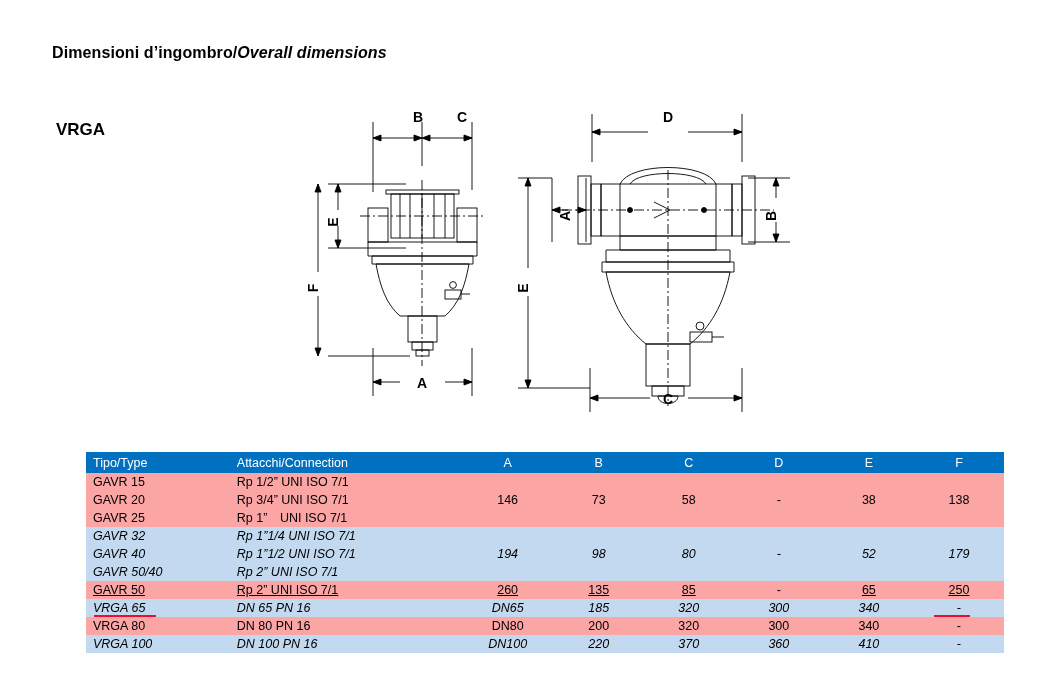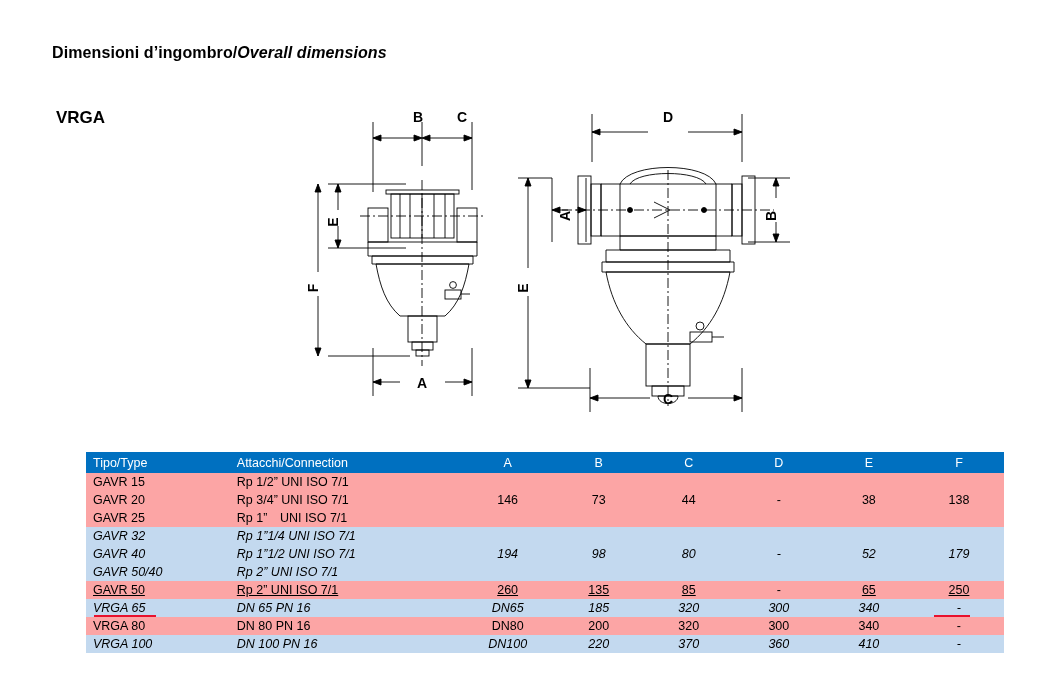--- a/index.html
+++ b/index.html
@@ -29,21 +29,21 @@
     color: #000000;
     letter-spacing: 0.1px;
     white-space: nowrap;
   }
   .heading .it {
     font-style: italic;
   }
   .model-label {
     position: absolute;
     left: 56px;
-    top: 108px;
+    top: 120px;
     font-size: 17px;
     font-weight: bold;
     color: #000000;
   }
   
   .drawing {
     position: absolute;
     left: 290px;
     top: 100px;
     width: 540px;
@@ -281,21 +281,21 @@
           <th class="col-f">F</th>
         </tr>
       </thead>
       <tbody>
 
         <tr class="band-white">
           <td class="left">GAVR 15</td>
           <td class="left">Rp 1/2” UNI ISO 7/1</td>
           <td rowspan="3">146</td>
           <td rowspan="3">73</td>
-          <td rowspan="3">44</td>
+          <td rowspan="3">58</td>
           <td rowspan="3">-</td>
           <td rowspan="3">38</td>
           <td rowspan="3">138</td>
         </tr>
         <tr class="band-white">
           <td class="left">GAVR 20</td>
           <td class="left">Rp 3/4” UNI ISO 7/1</td>
         </tr>
         <tr class="band-white">
           <td class="left">GAVR 25</td>

